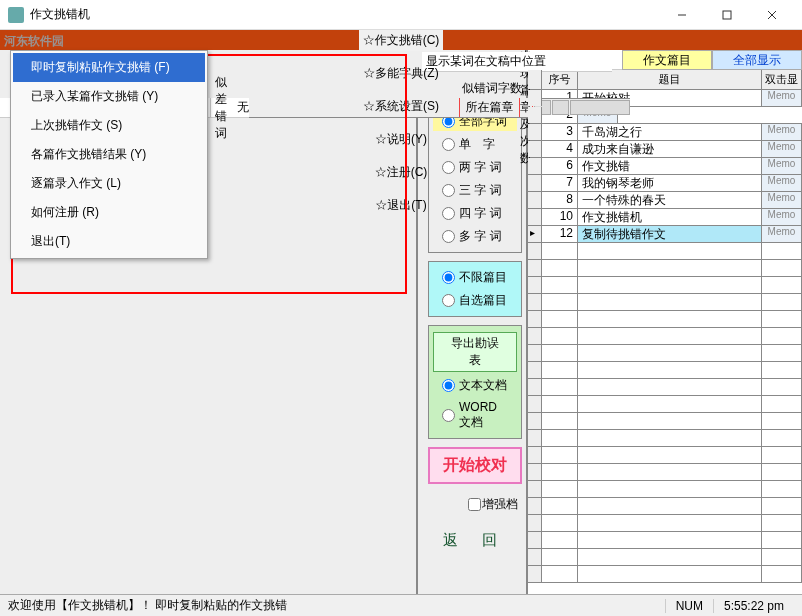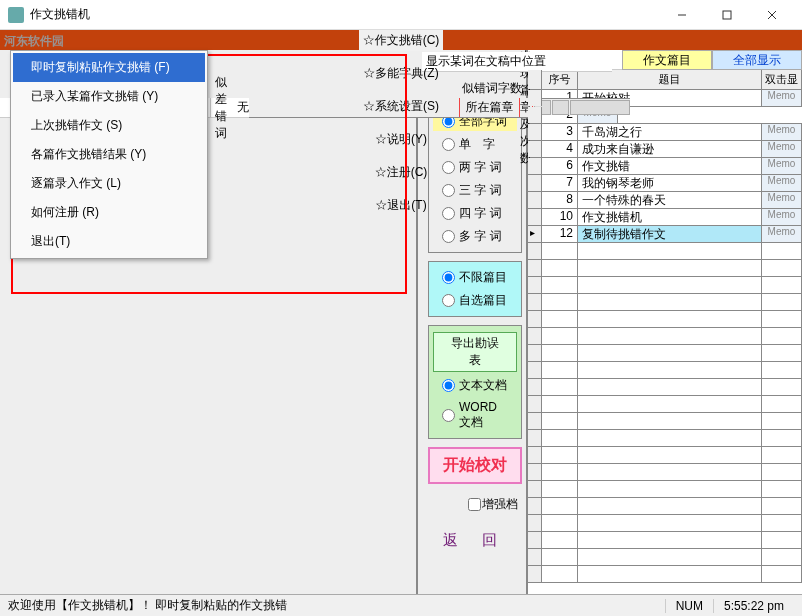--- a/index.html
+++ b/index.html
@@ -40,21 +40,21 @@
 .mid-label { align-self: center; padding: 2px 0; }
 .ctrl-group { border: 1px solid #888; background: #eee; width: 94px; padding: 6px 4px; display: flex; flex-direction: column; gap: 4px; }
 .ctrl-group.cyan { background: #b0f8f8; }
 .ctrl-group.green { background: #c8f0c0; }
 .radio-row { display: flex; align-items: center; gap: 4px; padding: 1px 9px; }
 .radio-row input { margin: 0; }
 .radio-row.yellow { background: #fff89e; }
 .btn-export { background: #e0ffe0; border: 1px solid #5a5; padding: 2px 14px; text-align: center; cursor: pointer; }
 .btn-start { width: 94px; border: 2px solid #e878c0; background: #fde; padding: 6px 0; text-align: center; color: #f03050; font-size: 16px; font-weight: bold; cursor: pointer; }
 .chk-row { display: flex; align-items: center; gap: 1px; padding: 4px; }
-.btn-return { width: 94px; text-align: center; color: #701a75; font-size: 15px; letter-spacing: 10px; padding: 6px 0; cursor: pointer; }
+.btn-return { width: 94px; text-align: center; color: #14532d; font-size: 15px; letter-spacing: 10px; padding: 6px 0; cursor: pointer; }
 .right-pane { flex: 1; display: flex; flex-direction: column; }
 .right-top { height: 20px; display: flex; background: #fff; }
 .right-top .rt-a { flex: 1; padding-left: 4px; display: flex; align-items: center; border-bottom: 1px solid #ccc; }
 .right-top .rt-b { width: 180px; display:flex; }
 .right-top .rt-tab { flex:1; display:flex; align-items:center; justify-content:center; border:1px solid #aaa; }
 .right-top .rt-tab.active { background: #ffffa0; }
 .right-top .rt-tab.link { background: #d0e8ff; color: #0040d0; }
 .right-cols { height: 20px; display: flex; background: #eee; border-bottom: 1px solid #888; }
 .right-cols div { border-right: 1px solid #888; display: flex; align-items: center; justify-content: center; font-size: 11px; }
 .right-cols .rc1 { width: 36px; }

